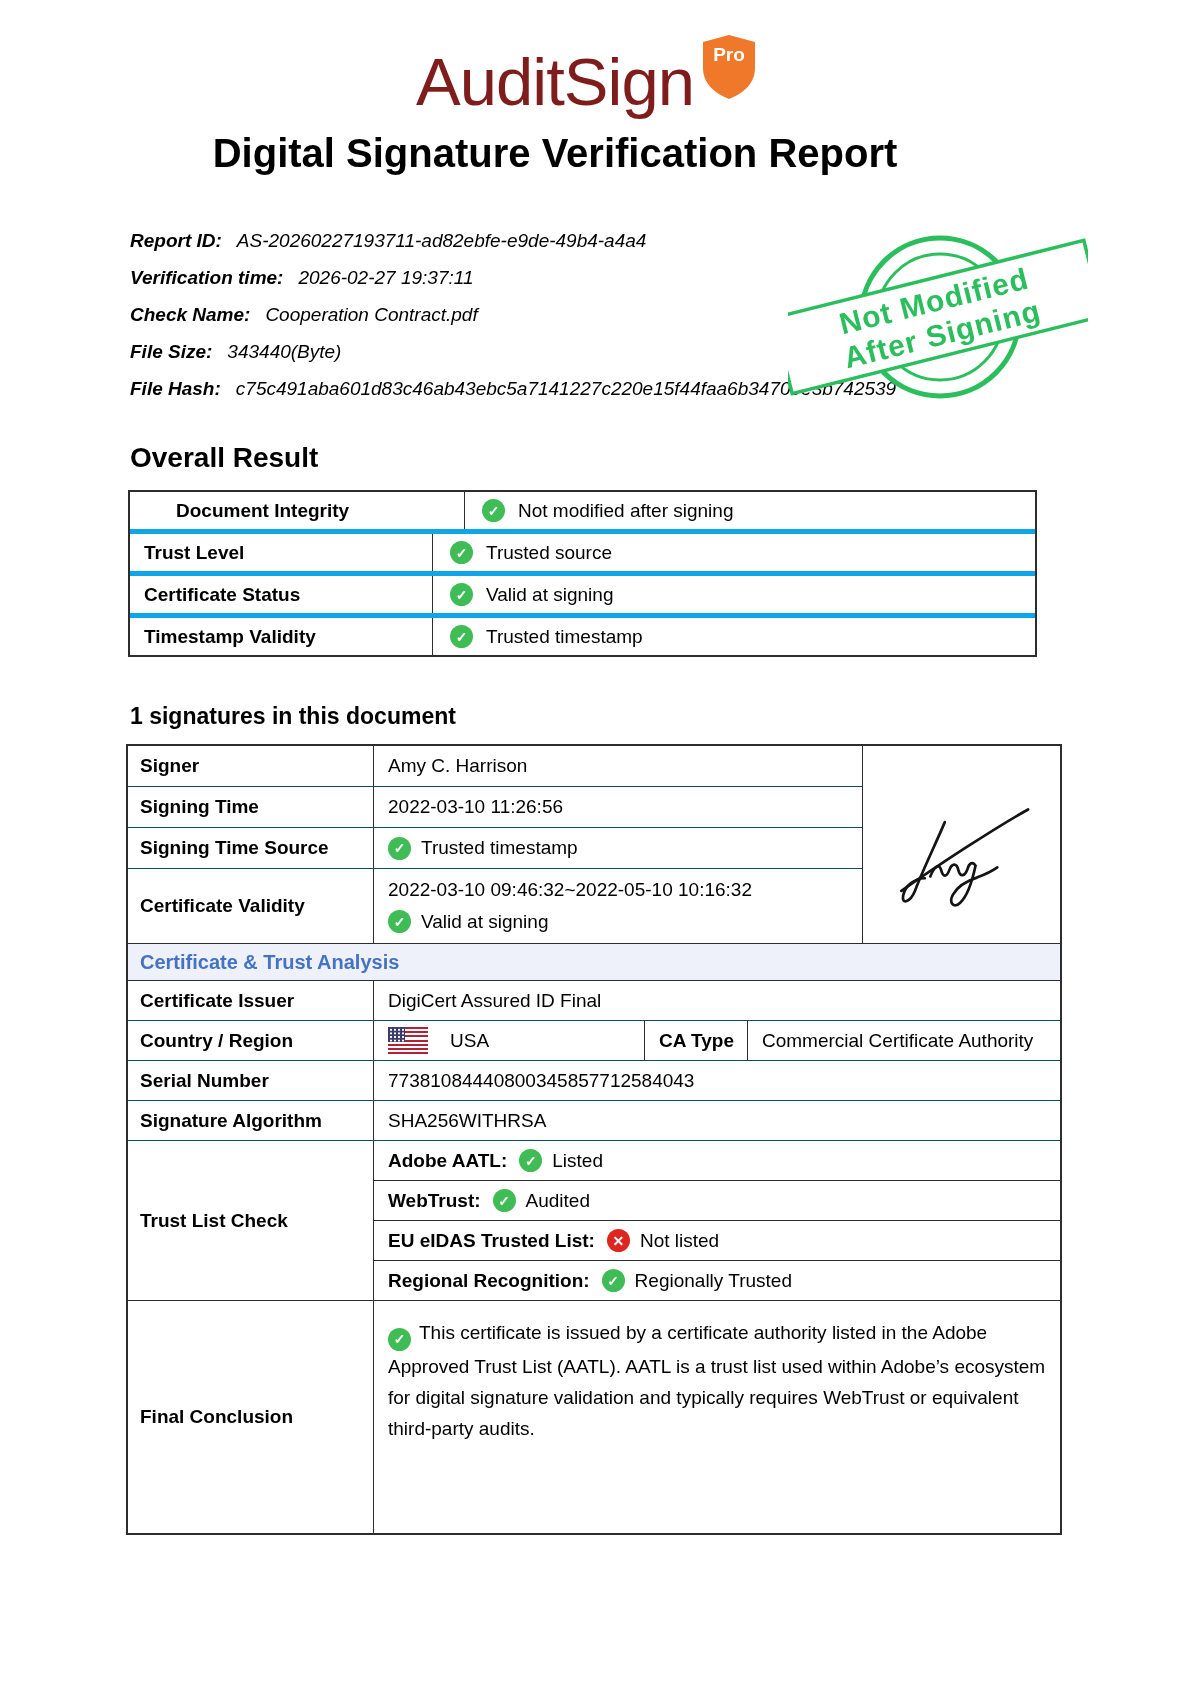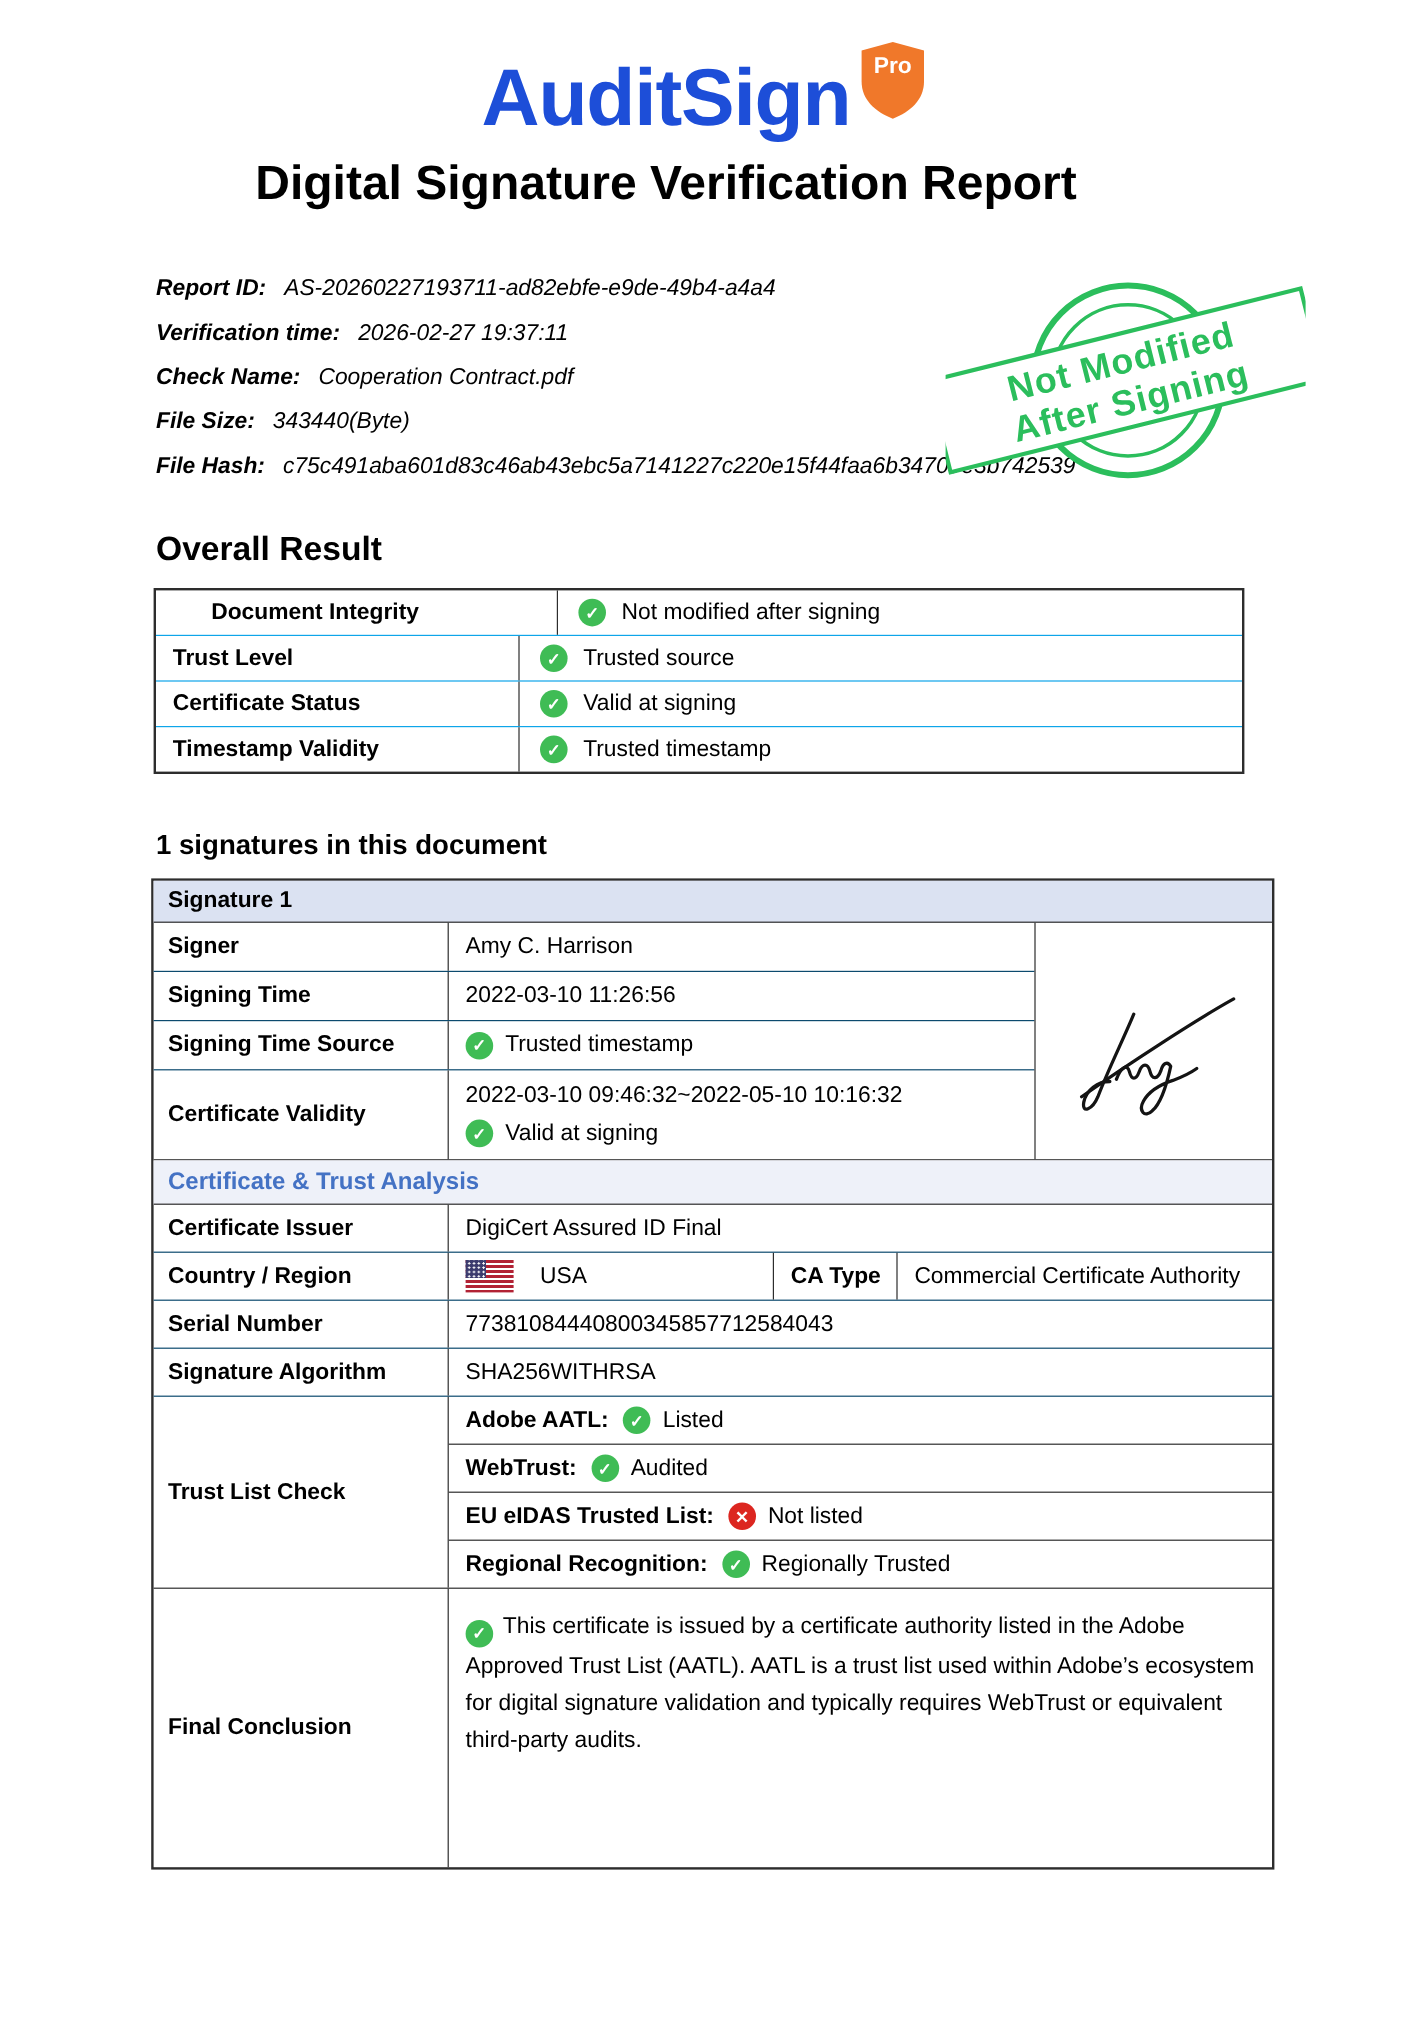--- a/index.html
+++ b/index.html
@@ -4,21 +4,21 @@
 <style>
   html,body{margin:0;padding:0;}
   body{
     width:1190px;height:1684px;position:relative;background:#ffffff;
     font-family:"Liberation Sans",sans-serif;color:#000;overflow:hidden;
   }
   .header-zone{width:1110px;}
   
   .logo-row{padding-top:48px;display:flex;justify-content:center;}
   .logo-wrap{position:relative;display:inline-block;}
-  .logo-text{font-size:67px;font-weight:bold;color:#1d4ed8;letter-spacing:-1px;line-height:1.0;}
+  .logo-text{font-size:67px;font-weight:normal;color:#7f1d1d;letter-spacing:-1px;line-height:1.0;}
   .logo-badge{position:absolute;right:-64px;top:-14px;width:58px;height:66px;}
   .logo-badge svg{display:block;}
   
   .report-title{text-align:center;font-size:40px;font-weight:bold;margin-top:16px;letter-spacing:0px;}
   
   .stamp{position:absolute;left:788px;top:214px;width:300px;height:205px;}
   
   .meta{margin:54px 0 0 130px;font-style:italic;}
   .meta-row{margin-bottom:15px;font-size:19px;display:flex;align-items:baseline;}
   .meta-label{font-weight:bold;}
@@ -26,21 +26,21 @@
   
   .overall-heading{margin:42px 0 0 130px;font-size:28px;font-weight:bold;}
   .sig-heading{margin:46px 0 0 130px;font-size:23px;font-weight:600;}
   
   .icon{width:23px;height:23px;border-radius:50%;flex:none;display:inline-flex;
         align-items:center;justify-content:center;color:#fff;font-size:14px;font-weight:bold;}
   .icon.check{background:#3FBC55;}
   .icon.cross{background:#DC2620;}
   
   .overall-table{margin:16px 0 0 128px;width:905px;border:2px solid #2d2d2d;}
-  .o-row{display:flex;height:37px;border-top:1px solid #0ea5e9;}
+  .o-row{display:flex;height:37px;border-top:5px solid #0ea5e9;}
   .o-row:first-child{border-top:none;margin-left:32px;}
   .o-label{width:288px;flex:none;border-right:1px solid #2d2d2d;font-weight:bold;font-size:19px;
            padding-left:14px;display:flex;align-items:center;}
   .o-value{display:flex;align-items:center;padding-left:17px;font-size:19px;gap:13px;}
   
   .sig-table{margin:14px 0 0 126px;width:932px;border:2px solid #2d2d2d;font-size:19px;}
   .sig-header{height:34px;background:#DBE2F2;border-bottom:1px solid #2d2d2d;display:flex;
               align-items:center;padding-left:12px;font-weight:bold;}
   .s-label{width:233px;flex:none;border-right:1px solid #2d2d2d;font-weight:bold;
            padding-left:12px;display:flex;align-items:center;}
@@ -159,21 +159,20 @@
     <div class="o-value">
       <span class="icon check">✓</span>
       <span>Trusted timestamp</span>
     </div>
   </div>
 </div>
 
 <div class="sig-heading">1 signatures in this document</div>
 
 <div class="sig-table">
-  <div class="sig-header">Signature 1</div>
 
   <div class="sig-top">
     <div class="sig-top-left">
       <div class="sig-row h40">
         <div class="s-label">Signer</div>
         <div class="sig-cell">
             <span>Amy C. Harrison</span>
           </div>
       </div>
       <div class="sig-row h40">

